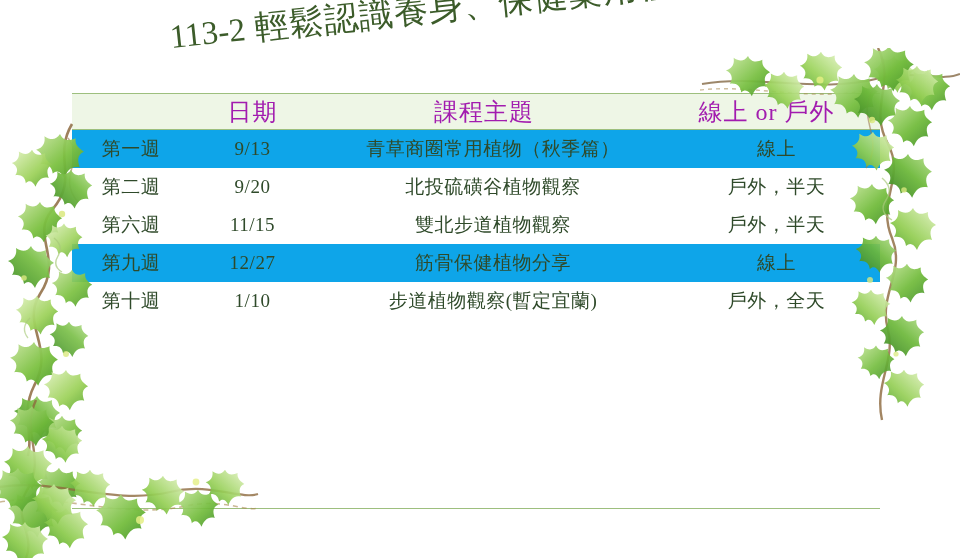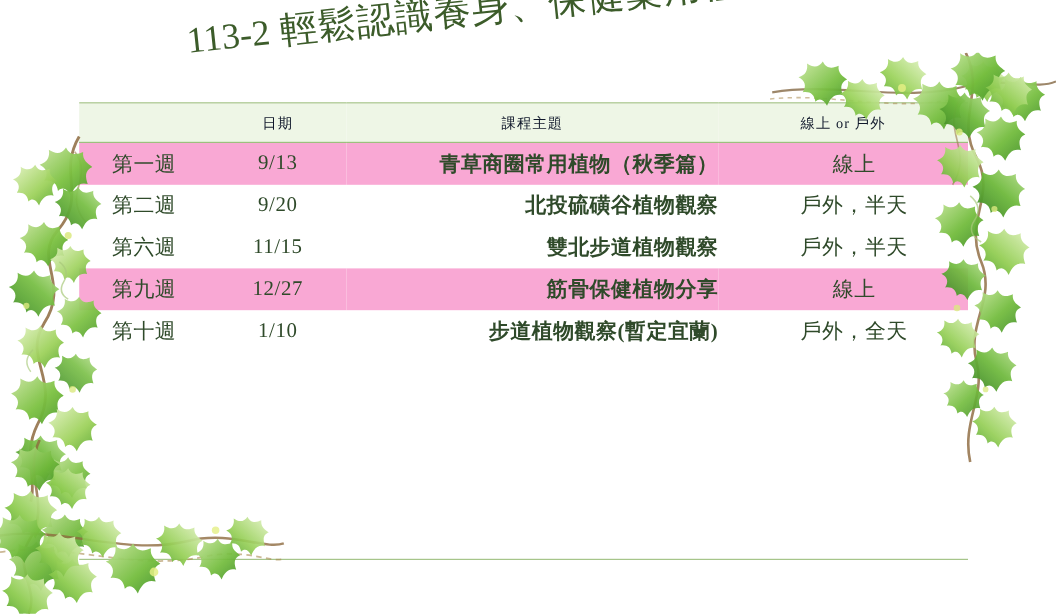--- a/index.html
+++ b/index.html
@@ -53,44 +53,44 @@
   }
   #schedule col.c-week  { width: 118px; }
   #schedule col.c-date  { width: 125px; }
   #schedule col.c-topic { width: 338px; }
   #schedule col.c-mode  { width: 227px; }
 
   #schedule thead th {
     background: #eef6e6;
     height: 35px;
     font-weight: 400;
-    font-size: 13px;
-    color: #0f172a;
+    font-size: 24px;
+    color: #a21caf;
     border-top: 1.6px solid #9dbf7e;
     border-bottom: 1.6px solid #9dbf7e;
     padding: 0;
     text-align: center;
     letter-spacing: 1px;
   }
   #schedule thead th.blank { }
 
   #schedule tbody td {
     height: 38px;
     padding: 0;
     font-size: 19px;
     color: #2f4a2a;
     border: none;
     letter-spacing: 0.5px;
   }
-  #schedule tbody tr.shade td { background: #f9a8d4; }
+  #schedule tbody tr.shade td { background: #0ea5e9; }
   #schedule tbody tr.plain td { background: transparent; }
 
   #schedule td.week  { text-align: center; }
   #schedule td.date  { text-align: center; }
-  #schedule td.topic { text-align: right; padding-left: 18px; font-weight: bold; }
+  #schedule td.topic { text-align: center; padding-left: 18px; }
   #schedule td.mode  { text-align: center; padding-left: 20px; }
 
   #table-bottom-rule {
     position: absolute;
     left: 72px;
     top: 508px;
     width: 808px;
     height: 0;
     border-bottom: 1.8px solid #9dbf7e;
   }

